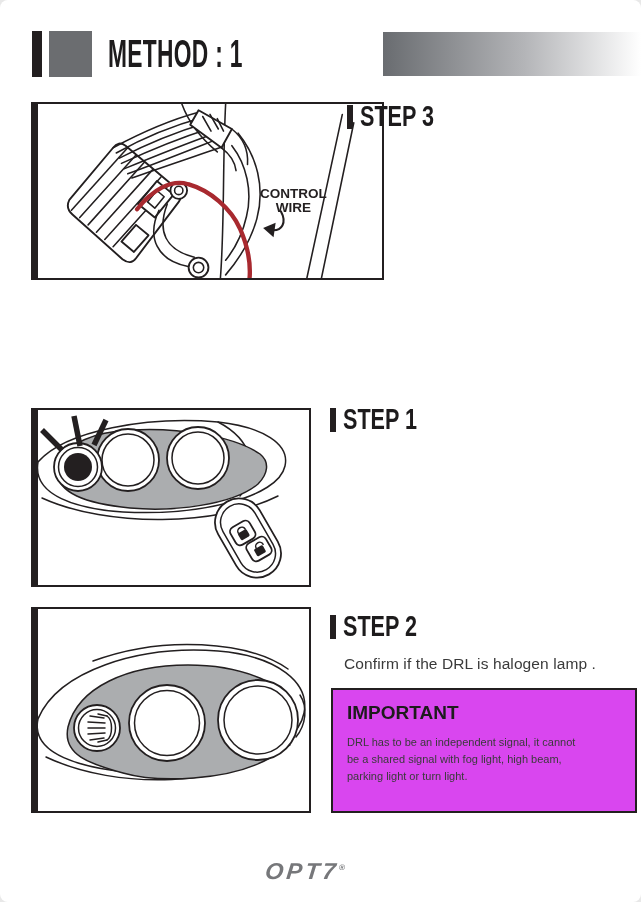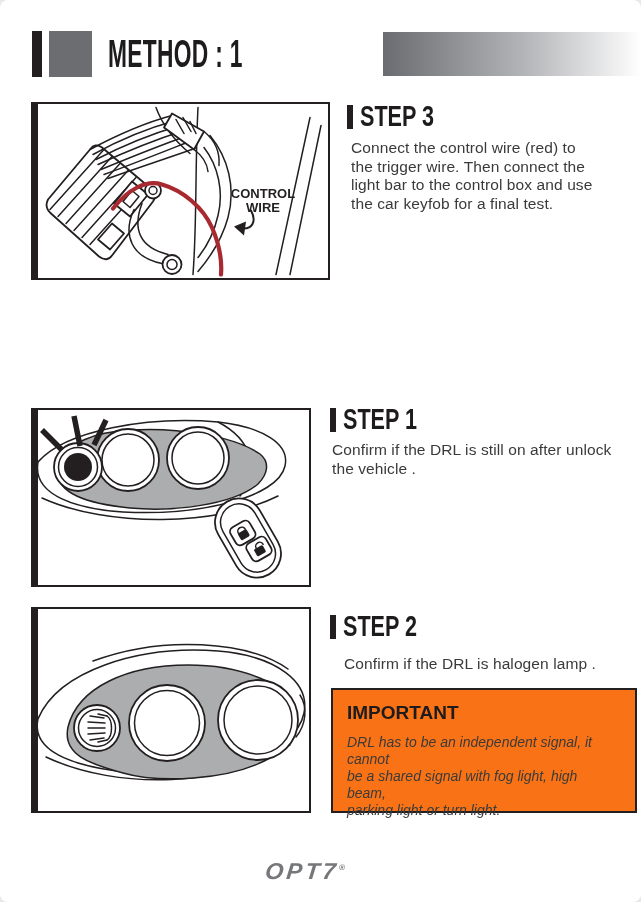--- a/index.html
+++ b/index.html
@@ -53,26 +53,26 @@
   .ln2{stroke:var(--ink);fill:none;stroke-width:2;stroke-linecap:round;stroke-linejoin:round;}
   .ln-w{stroke:var(--ink);fill:#ffffff;stroke-width:1.8;stroke-linejoin:round;}
   .ln-thick{stroke:var(--ink);fill:none;stroke-width:5.5;stroke-linecap:butt;}
   .fill-ink{fill:var(--ink);stroke:none;}
   .fill-gray{fill:var(--illus-gray);stroke:var(--ink);stroke-width:1.5;stroke-linejoin:round;}
   .wire-red{stroke:var(--wire-red);fill:none;stroke-width:4.2;stroke-linecap:round;}
   .callout-text{font-family:"Liberation Sans",sans-serif;font-weight:bold;font-size:13px;fill:var(--ink);}
   
   .important-box{
     position:absolute;left:331px;top:688px;width:306px;height:125px;border:2px solid var(--ink);
-    box-sizing:border-box;background:#f97316;
+    box-sizing:border-box;background:#d946ef;
   }
   .important-title{position:absolute;left:14px;top:12px;font-size:19px;font-weight:bold;color:#1d1b1c;}
   .important-body{
-    position:absolute;left:14px;top:44px;width:270px;font-size:14px;line-height:17px;
-    color:var(--body-text);white-space:pre-line;font-style:italic;
+    position:absolute;left:14px;top:44px;width:270px;font-size:11px;line-height:17px;
+    color:var(--body-text);white-space:pre-line;
   }
   
   .footer-logo{
     position:absolute;left:0;top:858px;width:610px;text-align:center;
     color:var(--logo-gray);
   }
   .logo-text{
     display:inline-block;font-size:23px;font-weight:bold;font-style:italic;
     letter-spacing:3px;transform:skewX(-6deg) scaleX(1.02);white-space:nowrap;
   }
@@ -83,21 +83,21 @@
 
 <div class="page">
 
   <div class="method-hdr" style="top:31px;">
     <div class="hdr-black"></div>
     <div class="hdr-square"></div>
     <span class="hdr-title">METHOD : 1</span>
     <div class="hdr-grad"></div>
   </div>
 
-  <div class="illus-box" style="left:31px;top:102px;width:299px;height:178px;">
+  <div class="illus-box" style="left:31px;top:102px;width:353px;height:178px;">
     <svg viewBox="0 0 290 167">
 
       <path class="ln" d="M272,10 L238,167"></path>
       <path class="ln" d="M283,18 L252,167"></path>
 
       <path class="ln" d="M160,0 C157,58 159,115 155,167"></path>
       <path class="ln" d="M118,0 C126,22 140,36 152,46"></path>
 
       <path class="ln" d="M172,28 C190,50 198,80 190,110 C184,132 172,150 160,164"></path>
       <path class="ln" d="M166,40 C180,58 186,84 180,108 C176,126 168,140 160,150"></path>
@@ -144,24 +144,20 @@
 
       <text class="callout-text" x="225" y="90" text-anchor="middle">CONTROL</text>
       <text class="callout-text" x="225" y="104" text-anchor="middle">WIRE</text>
     </svg>
   </div>
 
   <div class="step-hdr" style="left:347px;top:104px;">
     <div class="step-bar"></div>
     <span class="step-label">STEP 3</span>
   </div>
-  <div class="body-text" style="left:351px;top:139px;width:282px;">Connect the control wire (red) to
-the trigger wire. Then connect the
-light bar to the control box and use
-the car keyfob for a final test.</div>
 
 
   <div class="illus-box" style="left:31px;top:408px;width:280px;height:179px;">
     <svg viewBox="0 0 271 175">
 
       <path class="ln" d="M0,52 C28,20 110,6 180,12 C225,17 252,34 247,56 C240,88 160,106 85,102 C40,99 -6,86 0,52 Z"></path>
       <path class="ln" d="M180,12 C215,30 222,62 202,86"></path>
       <path class="ln" d="M4,88 C70,118 180,116 240,86"></path>
 
       <path class="fill-gray" d="M20,56 C28,32 58,22 92,20 C140,17 196,26 222,44 C232,52 230,64 220,74 C195,95 135,102 92,98 C52,94 14,84 20,56 Z"></path>
@@ -191,22 +187,20 @@
         <path class="ln" d="M2,13 a4,4 0 0 1 8,0" stroke-width="1.8"></path>
         <rect class="fill-ink" x="-1" y="13" width="10" height="8" rx="1.5"></rect>
       </g>
     </svg>
   </div>
 
   <div class="step-hdr" style="left:330px;top:407px;">
     <div class="step-bar"></div>
     <span class="step-label">STEP 1</span>
   </div>
-  <div class="body-text" style="left:332px;top:441px;width:300px;">Confirm if the DRL is still on after unlock
-the vehicle .</div>
 
   <div class="illus-box" style="left:31px;top:607px;width:280px;height:206px;">
     <svg viewBox="0 0 271 202">
 
       <path class="ln" d="M0,110 C20,62 100,36 180,42 C240,47 272,74 266,104 C258,146 175,172 95,164 C45,159 -8,146 0,110 Z"></path>
       <path class="ln" d="M8,148 C80,182 190,178 252,136"></path>
       <path class="ln" d="M55,52 C125,26 210,32 250,60"></path>
       <path class="ln" d="M262,86 C270,98 268,116 258,128"></path>
 
       <path class="fill-gray" d="M30,118 C40,78 90,56 150,56 C205,56 252,76 258,102 C262,120 252,136 230,150 C190,172 120,174 85,164 C52,155 24,146 30,118 Z"></path>

